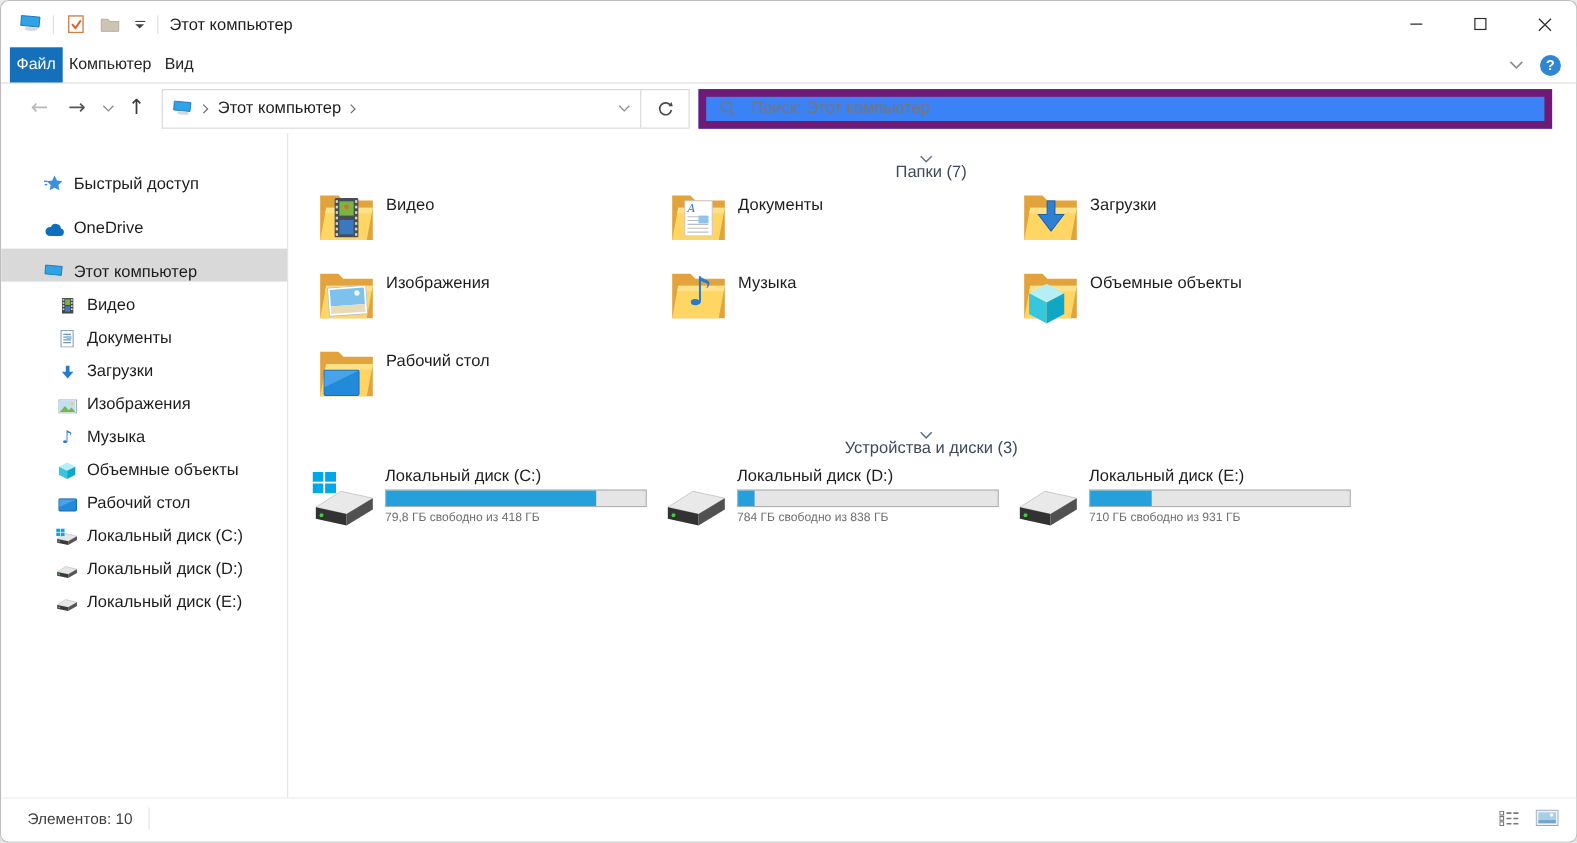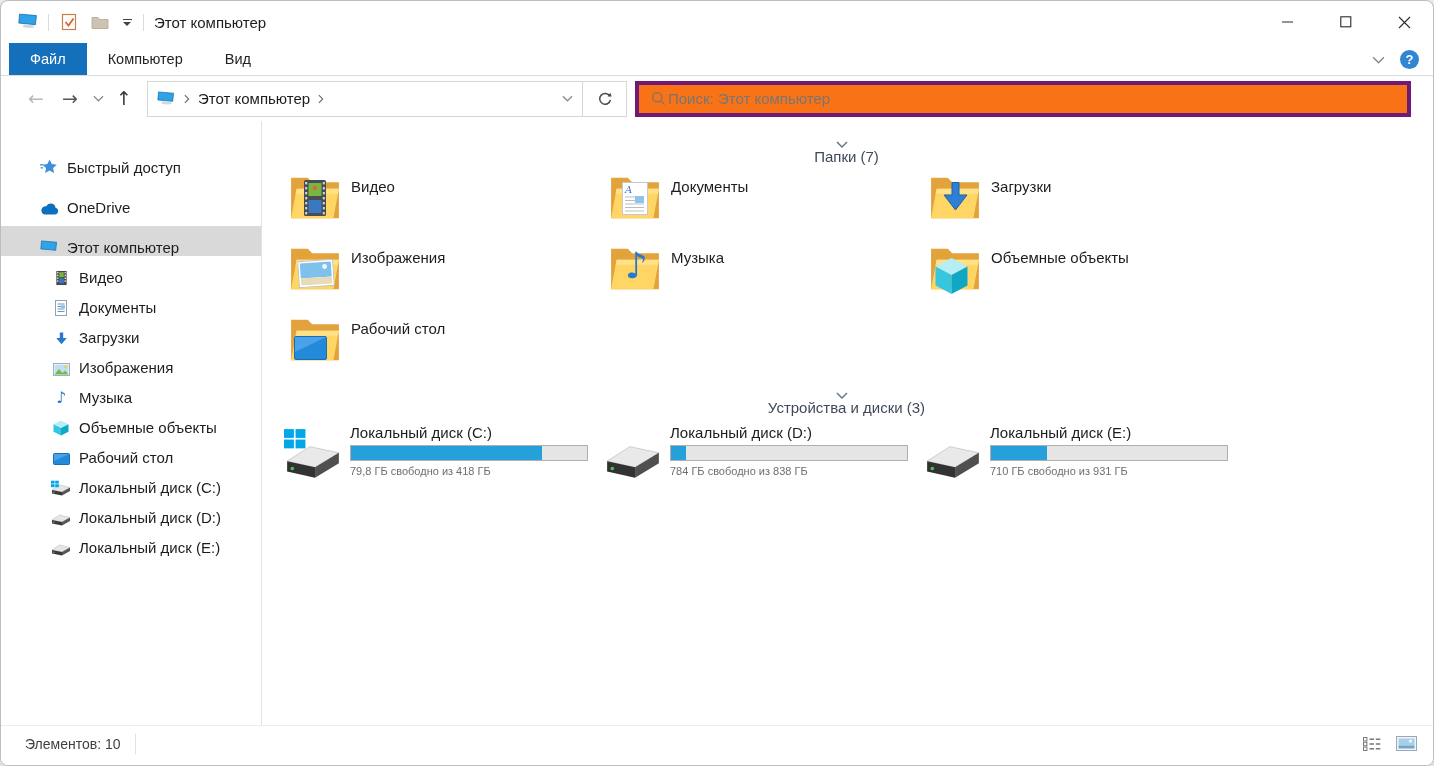--- a/index.html
+++ b/index.html
@@ -12,41 +12,41 @@
   .qat-btn{display:flex;align-items:center;justify-content:center;width:22px;height:22px;}
   .qat-drop{display:flex;flex-direction:column;align-items:center;gap:2px;width:14px;}
   .qat-drop .bar{width:9px;height:1px;background:#444;}
   .qat-drop .tri{width:0;height:0;border-left:4px solid transparent;border-right:4px solid transparent;border-top:4px solid #444;}
   .win-title{font-size:15px;color:#1d1d1d;margin-left:10px;white-space:nowrap;}
   .wbtns{margin-left:auto;display:flex;height:42px;}
   .wbtn{width:58px;height:42px;display:flex;align-items:center;justify-content:center;}
   
   .tabs{position:absolute;top:42px;left:0;right:0;height:32px;border-bottom:1px solid #dcdcdc;
         display:flex;align-items:stretch;background:#fff;}
-  .tab{padding:0 21px;display:flex;align-items:center;font-size:14.5px;color:#242424;cursor:default;}
+  .tab{padding:0 6px;display:flex;align-items:center;font-size:14.5px;color:#242424;cursor:default;}
   .tab.active{background:#1470bb;color:#fff;margin-left:8px;}
   .tabs-right{margin-left:auto;display:flex;align-items:center;gap:15px;padding-right:14px;}
   .helpdot{width:19px;height:19px;border-radius:50%;background:#2f86d3;color:#fff;font-size:13px;
            font-weight:bold;display:flex;align-items:center;justify-content:center;}
   
   .navbar{position:absolute;top:75px;left:0;right:0;height:45px;display:flex;align-items:center;}
   .nav-arrows{display:flex;align-items:center;padding-left:18px;}
   .nava{font-family:"DejaVu Sans",sans-serif;font-size:19px;line-height:1;width:34px;text-align:center;}
   .a-back{color:#b9b9b9;}
   .a-fwd{color:#565656;}
   .a-up{color:#3c3c3c;width:30px;}
   .chev-small{width:22px;display:flex;justify-content:center;}
   .addressbar{margin-left:8px;width:480px;height:36px;border:1px solid #d6d6d6;display:flex;
               align-items:center;box-sizing:border-box;background:#fff;}
   .crumb{display:flex;align-items:center;gap:8px;padding-left:9px;font-size:15px;color:#1d1d1d;flex:1;}
   .addr-dd{width:30px;display:flex;justify-content:center;align-self:stretch;align-items:center;}
   .refresh-btn{width:43px;align-self:stretch;border-left:1px solid #d6d6d6;display:flex;
                align-items:center;justify-content:center;}
-  .searchbar{margin-left:8px;flex:1;margin-right:22px;height:36px;border:4px solid #701a75;
-             display:flex;align-items:center;padding:0 12px;box-sizing:border-box;background:#f97316;}
+  .searchbar{margin-left:8px;flex:1;margin-right:22px;height:36px;border:7px solid #701a75;
+             display:flex;align-items:center;padding:0 12px;gap:12px;box-sizing:border-box;background:#3b82f6;}
   .searchbar input{border:none;outline:none;flex:1;font-size:15px;font-family:"Liberation Sans",sans-serif;
                    color:#1d1d1d;background:transparent;}
   .searchbar input::placeholder{color:#767676;opacity:1;}
   
   .bodyarea{position:absolute;top:120px;left:0;right:0;bottom:40px;}
   .sidebar{position:absolute;left:0;top:0;bottom:0;width:261px;border-right:1px solid #e2e2e2;
            padding-top:25px;box-sizing:border-box;overflow:hidden;}
   .side-item{height:30px;display:flex;align-items:flex-end;font-size:15px;color:#1d1d1d;cursor:default;}
   .lvl0{padding-left:38px;}
   .lvl1{padding-left:50px;}

